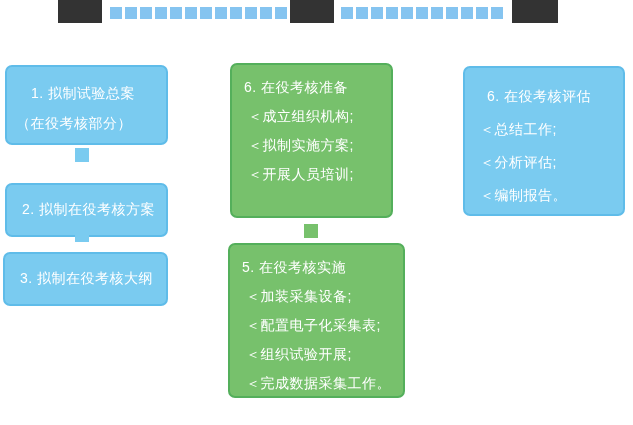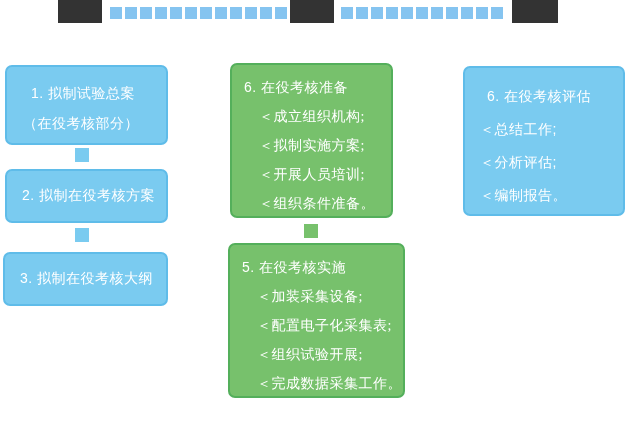--- a/index.html
+++ b/index.html
@@ -22,27 +22,27 @@
   
   .fbox{
     position:absolute;box-sizing:border-box;
     border-radius:7px;color:#ffffff;
     font-size:14px;letter-spacing:0.5px;
   }
   .blue{background:#7ACBF0;border:2px solid #5FBCE9;}
   .green{background:#77C16C;border:2px solid #54AF5B;}
   #step1{left:5px;top:65px;width:163px;height:80px;padding-top:11px;}
   #step1 .l1{padding-left:24px;line-height:30px;}
-  #step1 .l2{padding-left:16px;line-height:30px;}
-  #step2{left:5px;top:169px;width:163px;height:54px;display:flex;align-items:center;padding-left:15px;}
+  #step1 .l2{padding-left:9px;line-height:30px;}
+  #step2{left:5px;top:183px;width:163px;height:54px;display:flex;align-items:center;padding-left:15px;}
   #step3{left:3px;top:252px;width:165px;height:54px;display:flex;align-items:center;padding-left:15px;}
   #step4{left:230px;top:63px;width:163px;height:155px;padding-top:8px;}
   #step5{left:228px;top:243px;width:177px;height:155px;padding-top:8px;}
   #step4 .title,#step5 .title{padding-left:12px;line-height:29px;}
-  #step4 .item,#step5 .item{padding-left:27px;line-height:29px;font-family:Liberation Serif, serif;}
+  #step4 .item,#step5 .item{padding-left:16px;line-height:29px;}
   #step6{left:463px;top:66px;width:162px;height:150px;padding-top:12px;}
   #step6 .title{padding-left:22px;line-height:33px;}
   #step6 .item{padding-left:15px;line-height:33px;}
   
   .connector{position:absolute;width:14px;height:14px;}
   .connector.blue-c{background:#7ACBF0;border:none;}
   .connector.green-c{background:#77C16C;border:none;}
   #conn-1{left:75px;top:148px;}
   #conn-2{left:75px;top:228px;}
   #conn-3{left:304px;top:224px;}
@@ -98,21 +98,20 @@
 
   <div class="fbox blue" id="step3">
     <div>3. 拟制在役考核大纲</div>
   </div>
 
   <div class="fbox green" id="step4">
     <div class="title">6. 在役考核准备</div>
     <div class="item">＜成立组织机构;</div>
     <div class="item">＜拟制实施方案;</div>
     <div class="item">＜开展人员培训;</div>
-    <div class="item">＜组织条件准备。</div>
   </div>
 
   <div class="connector green-c" id="conn-3"></div>
 
   <div class="fbox green" id="step5">
     <div class="title">5. 在役考核实施</div>
     <div class="item">＜加装采集设备;</div>
     <div class="item">＜配置电子化采集表;</div>
     <div class="item">＜组织试验开展;</div>
     <div class="item">＜完成数据采集工作。</div>

